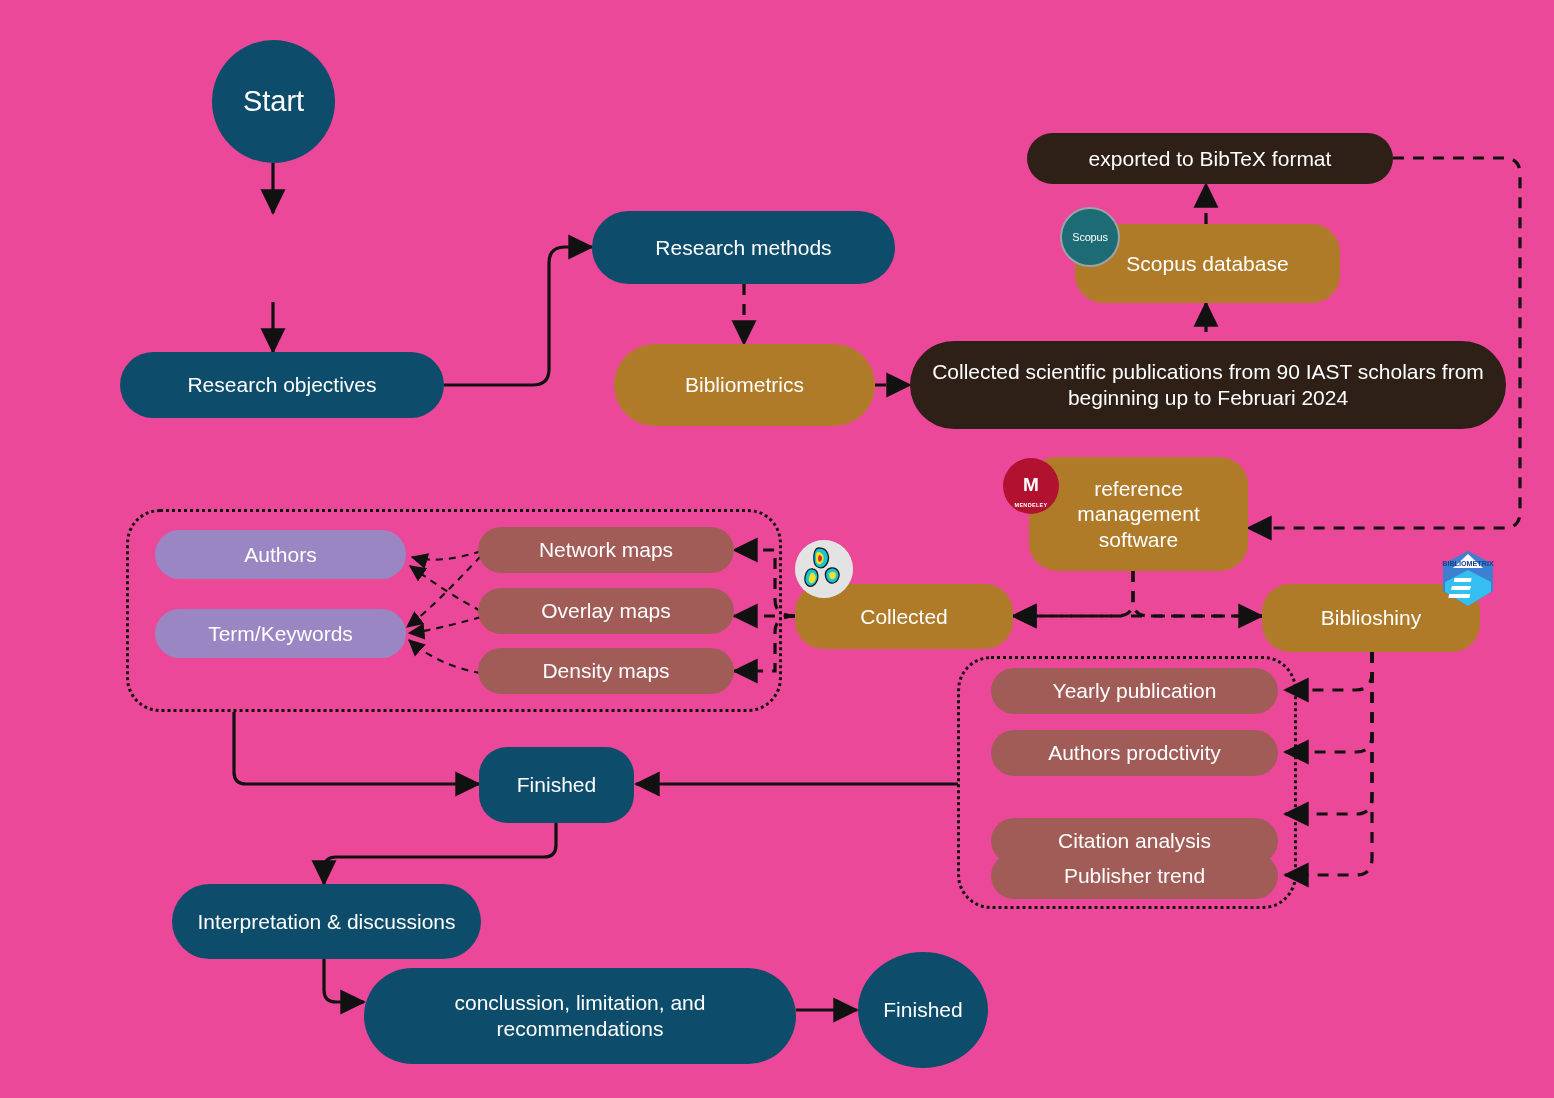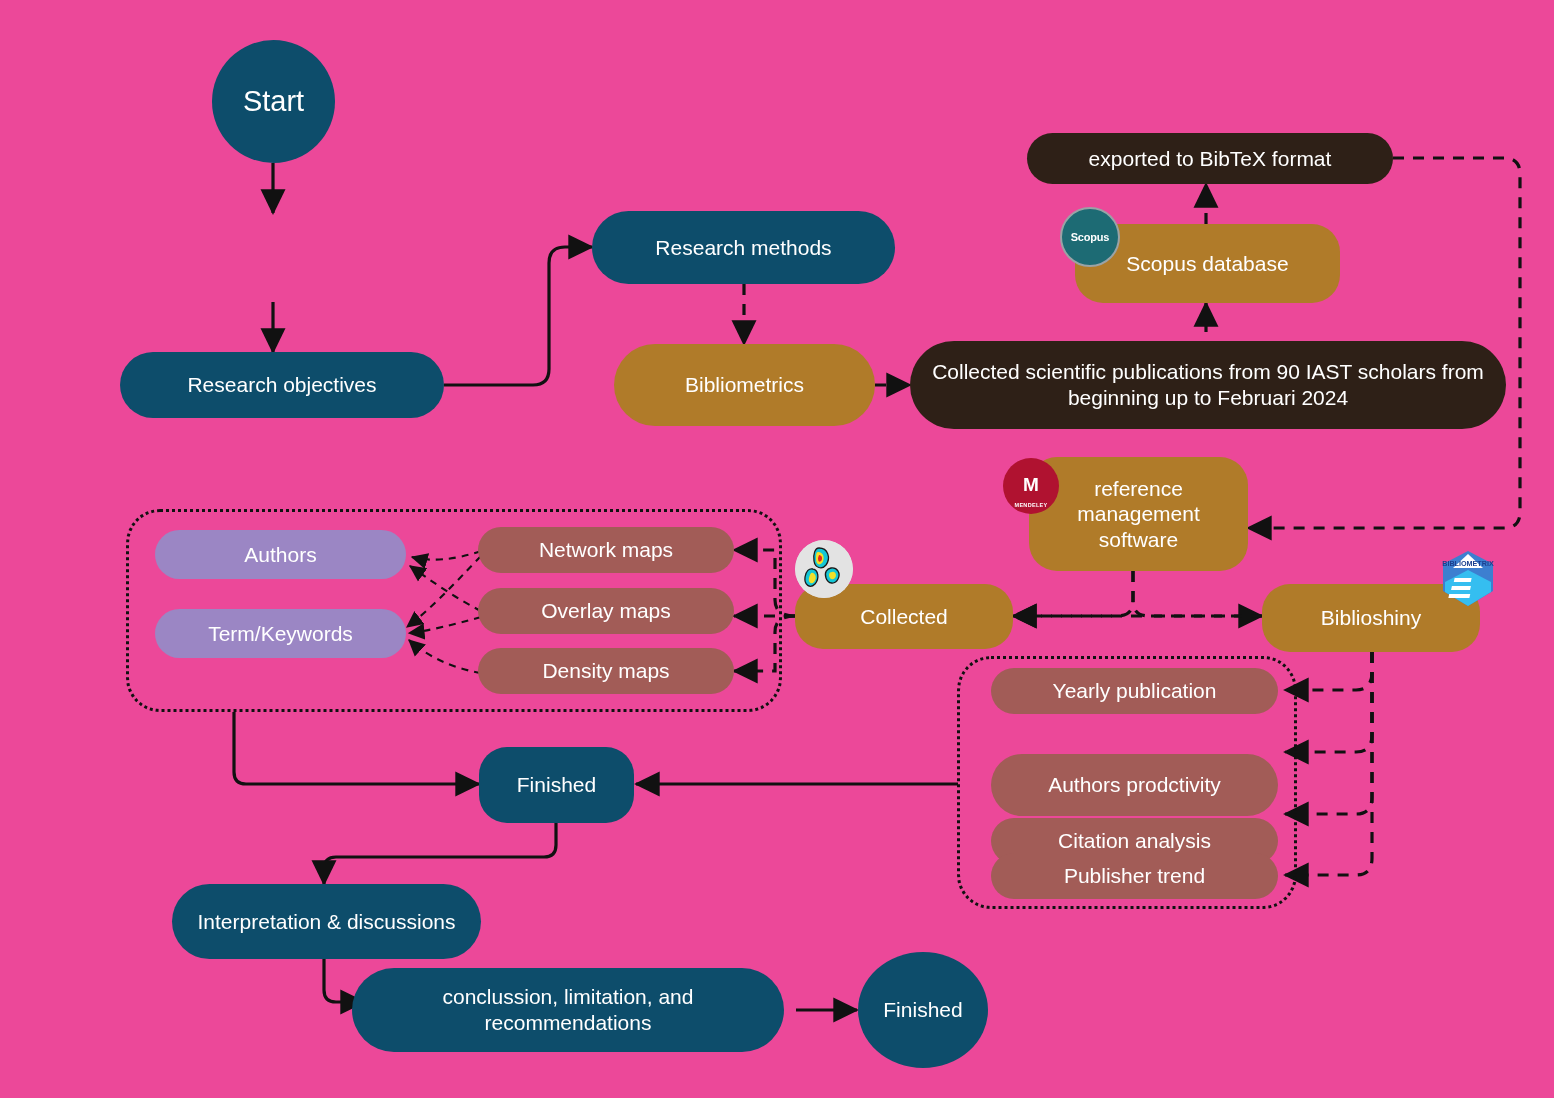--- a/index.html
+++ b/index.html
@@ -11,21 +11,21 @@
   .teal{background:#0d4d6b;}
   .gold{background:#b07b29;}
   .brown{background:#2e2017;}
   .purple{background:#9b86c4;}
   .rose{background:#a25c57;}
   .pill{border-radius:999px;}
   .r28{border-radius:28px;}
   .ellipse{border-radius:50%;}
   .group-box{position:absolute;border:3px dotted #111;border-radius:34px;box-sizing:border-box;background:transparent;}
   .badge{position:absolute;display:flex;align-items:center;justify-content:center;border-radius:50%;overflow:hidden;}
-  .scopus-badge{background:#1d6b74;border:2px solid #9aa3a6;color:#fff;font-size:11px;font-weight:bold;letter-spacing:-.2px;}
+  .scopus-badge{background:#1d6b74;border:2px solid #9aa3a6;color:#fff;font-size:11px;font-weight:normal;letter-spacing:-.2px;}
   .mendeley-badge{background:#b01230;}
   .vos-badge{background:#e0e0e0;}
   .biblio-badge{background:transparent;border-radius:0;}
   .mend-m{color:#fff;font-size:19px;font-weight:bold;line-height:1;margin-top:-4px;}
   .mend-t{position:absolute;bottom:6px;left:0;right:0;text-align:center;color:#fff;font-size:5.5px;letter-spacing:.3px;font-weight:bold;}
 </style>
 </head>
 <body>
 
 <div id="stage">
@@ -137,25 +137,25 @@
   </div>
 
   <div class="node purple pill" style="left:155px;top:530px;width:251px;height:49px;font-size:21px;">Authors</div>
   <div class="node purple pill" style="left:155px;top:609px;width:251px;height:49px;font-size:21px;">Term/Keywords</div>
 
   <div class="node rose pill" style="left:478px;top:527px;width:256px;height:46px;font-size:21px;">Network maps</div>
   <div class="node rose pill" style="left:478px;top:588px;width:256px;height:46px;font-size:21px;">Overlay maps</div>
   <div class="node rose pill" style="left:478px;top:648px;width:256px;height:46px;font-size:21px;">Density maps</div>
 
   <div class="node rose pill" style="left:991px;top:668px;width:287px;height:46px;font-size:21px;">Yearly publication</div>
-  <div class="node rose pill" style="left:991px;top:730px;width:287px;height:62px;font-size:21px;margin-top:24px;">Authors prodctivity</div>
+  <div class="node rose pill" style="left:991px;top:730px;width:287px;height:46px;font-size:21px;">Authors prodctivity</div>
   <div class="node rose pill" style="left:991px;top:818px;width:287px;height:46px;font-size:21px;">Citation analysis</div>
   <div class="node rose pill" style="left:991px;top:853px;width:287px;height:46px;font-size:21px;">Publisher trend</div>
 
   <div class="node teal r28" style="left:479px;top:747px;width:155px;height:76px;font-size:21px;">Finished</div>
 
   <div class="node teal pill" style="left:172px;top:884px;width:309px;height:75px;font-size:21px;">Interpretation &amp; discussions</div>
 
-  <div class="node teal pill" style="left:352px;top:968px;width:432px;height:84px;font-size:21px;">conclussion, limitation, and recommendations</div>
+  <div class="node teal pill" style="left:364px;top:968px;width:432px;height:96px;font-size:21px;">conclussion, limitation, and recommendations</div>
 
   <div class="node teal ellipse" style="left:858px;top:952px;width:130px;height:116px;font-size:21px;">Finished</div>
 
 </div>
 
 </body></html>

